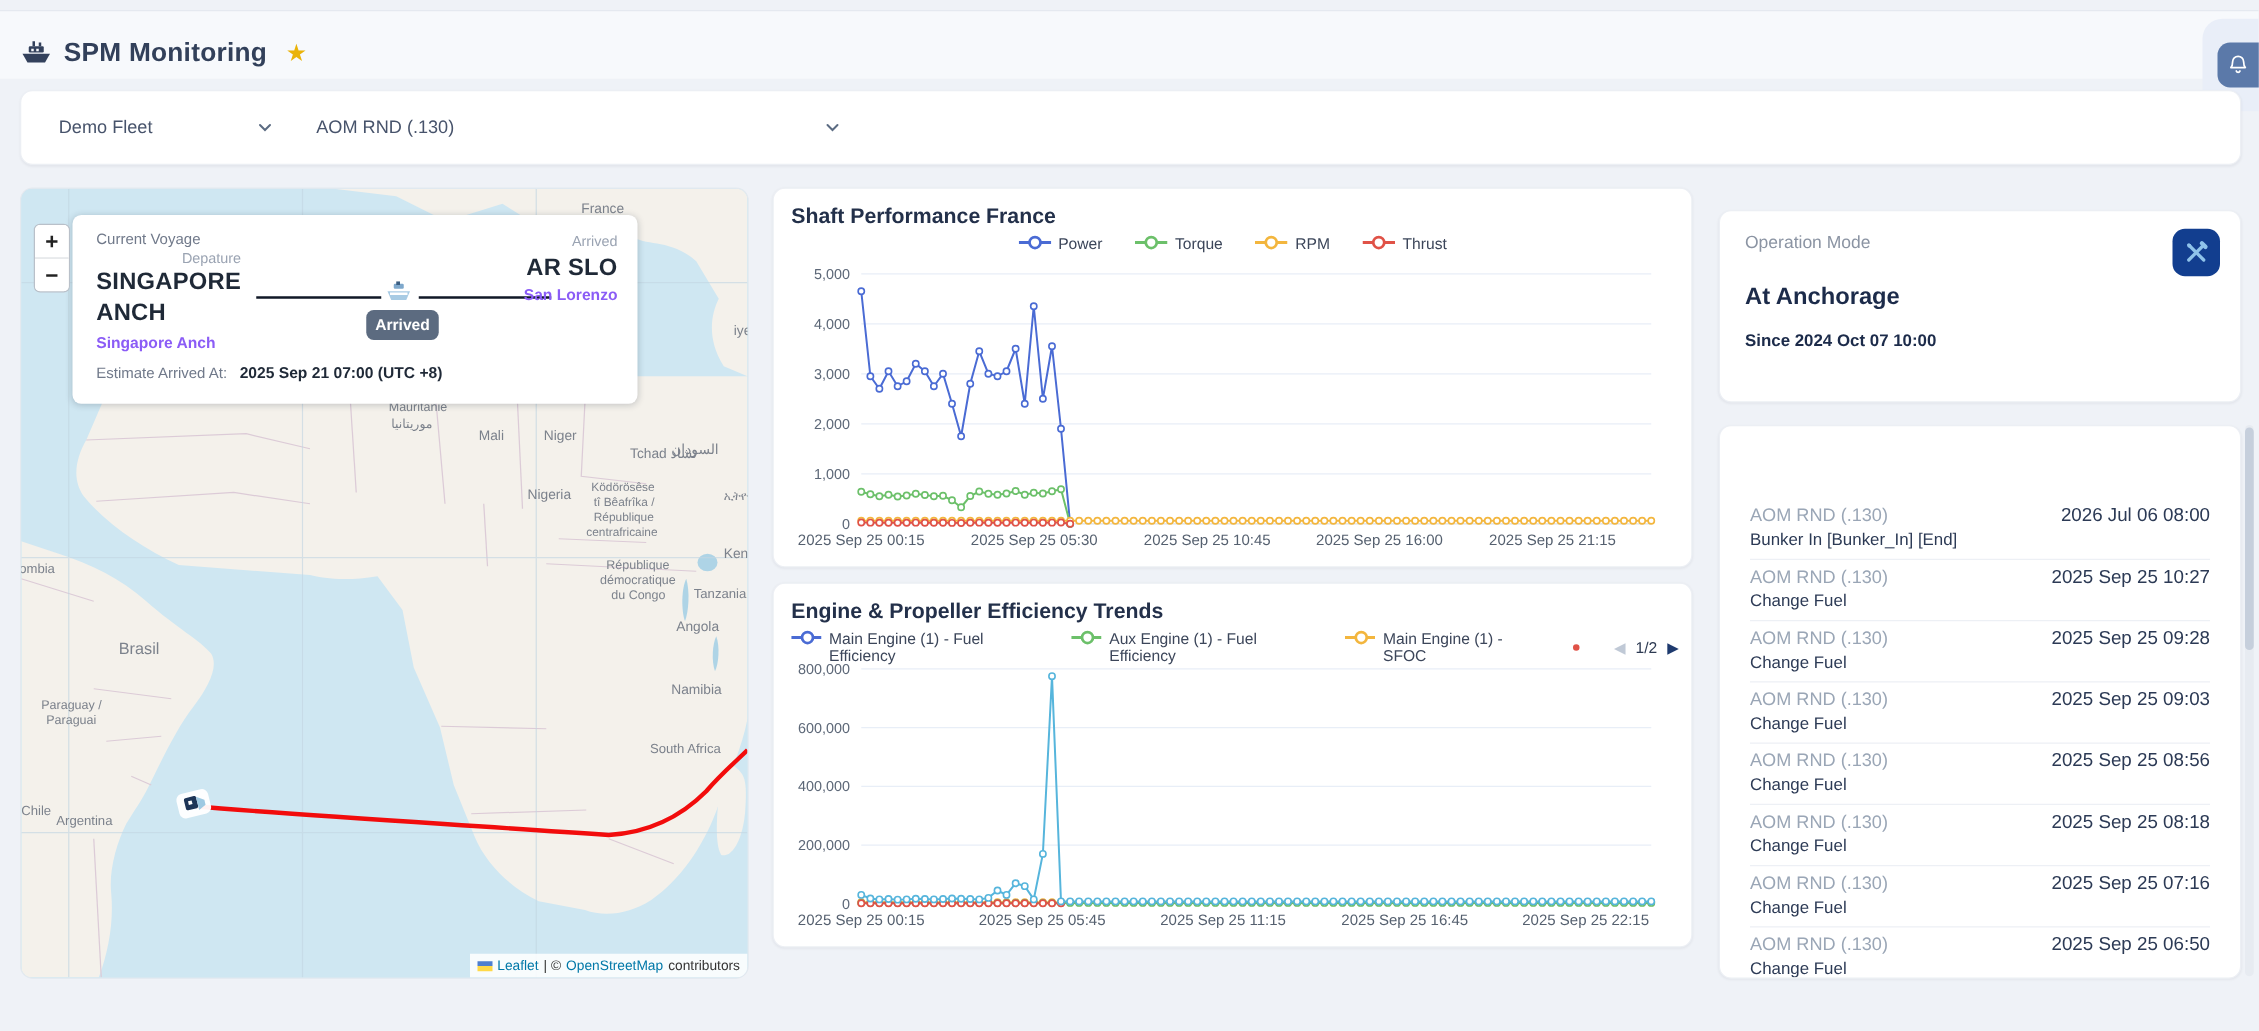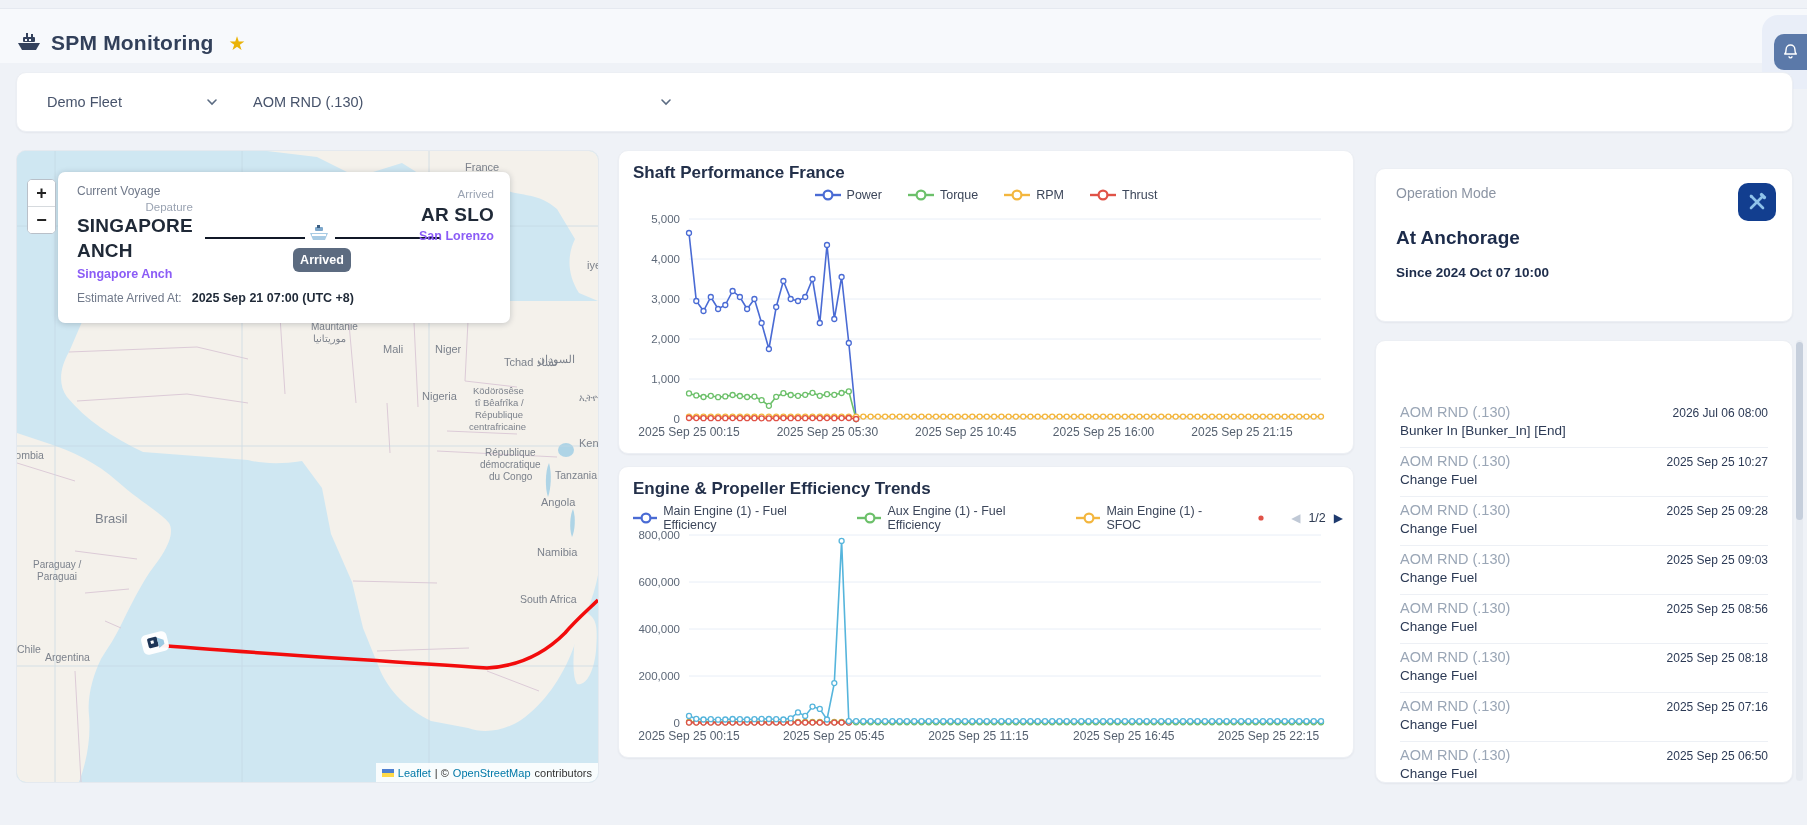--- a/index.html
+++ b/index.html
@@ -52,21 +52,21 @@
   #eta-row{left:19px;top:119px;display:flex;gap:10px;align-items:baseline;}
   #eta-label{font-size:12px;color:#70798a;}
   #eta-value{font-size:12.5px;font-weight:700;color:#1f2937;}
   
   #shaft-card{left:618px;top:150px;width:734px;height:302px;}
   #engine-card{left:618px;top:466px;width:734px;height:290px;}
   .chart-title{position:absolute;left:14px;top:12px;font-size:17px;font-weight:700;color:#23304a;}
   .legend-row{position:absolute;left:0;right:0;top:37px;display:flex;align-items:center;gap:26px;font-size:12.5px;color:#3c465a;}
   .legend-center{justify-content:center;}
   .legend-left{left:14px;right:10px;gap:26px;}
-  .leg-item{display:flex;align-items:center;gap:6px;cursor:pointer;}
+  .leg-item{display:flex;gap:6px;cursor:pointer;}
   .pager{margin-left:auto;display:flex;align-items:center;gap:8px;font-size:12.5px;color:#2d3a52;}
   .pg-prev{color:#c0c9d6;cursor:pointer;font-size:12px;}
   .pg-next{color:#1e3a6e;cursor:pointer;font-size:12px;}
   .chart-svg{position:absolute;left:14px;top:60px;}
   
   #opmode-card{left:1375px;top:168px;width:416px;height:152px;}
   #opmode-label{position:absolute;left:20px;top:16px;font-size:14px;color:#8b94a3;}
   #opmode-value{position:absolute;left:20px;top:58px;font-size:19px;font-weight:700;color:#1c2b4a;}
   #opmode-since{position:absolute;left:20px;top:96px;font-size:13.5px;font-weight:700;color:#1c2b4a;}
   #opmode-icon{position:absolute;right:16px;top:14px;width:38px;height:38px;background:#123e8f;border-radius:10px;
@@ -74,21 +74,21 @@
   #eventlog-card{left:1375px;top:340px;width:416px;height:441px;overflow:hidden;}
   #ev-header{position:absolute;left:18px;top:12px;right:18px;height:37px;background:#f1f5f9;border-radius:8px;
              display:flex;align-items:center;padding:0 14px;}
   #ev-title{font-size:16.5px;color:#4a5568;}
   .ev-icons{margin-left:auto;display:flex;gap:18px;align-items:center;}
   .ev-icon{cursor:pointer;display:flex;}
   #ev-list{position:absolute;left:24px;right:24px;top:58px;bottom:0;overflow:hidden;}
   .ev-row{height:49px;border-bottom:1px solid #edf0f5;padding-top:5px;box-sizing:border-box;cursor:pointer;}
   .ev-line1{display:flex;justify-content:space-between;align-items:baseline;}
   .ev-vessel{font-size:14.5px;color:#9aa6b6;}
-  .ev-time{font-size:12px;color:#2c3a55;margin-left:36px;}
+  .ev-time{font-size:15px;color:#2c3a55;margin-left:36px;}
   .ev-detail{margin-top:3px;font-size:13.5px;color:#2c3a55;}
   #right-scroll{left:1796px;top:340px;width:7px;height:441px;background:#e7ebf1;border-radius:4px;}
   #right-thumb{position:absolute;left:0;top:2px;width:7px;height:178px;background:#c6cfdc;border-radius:4px;cursor:grab;}
 </style>
 </head>
 <body>
 
 <div id="topbar" class="abs">
   <div id="title-row" class="abs">
     <span style="display:flex;">

